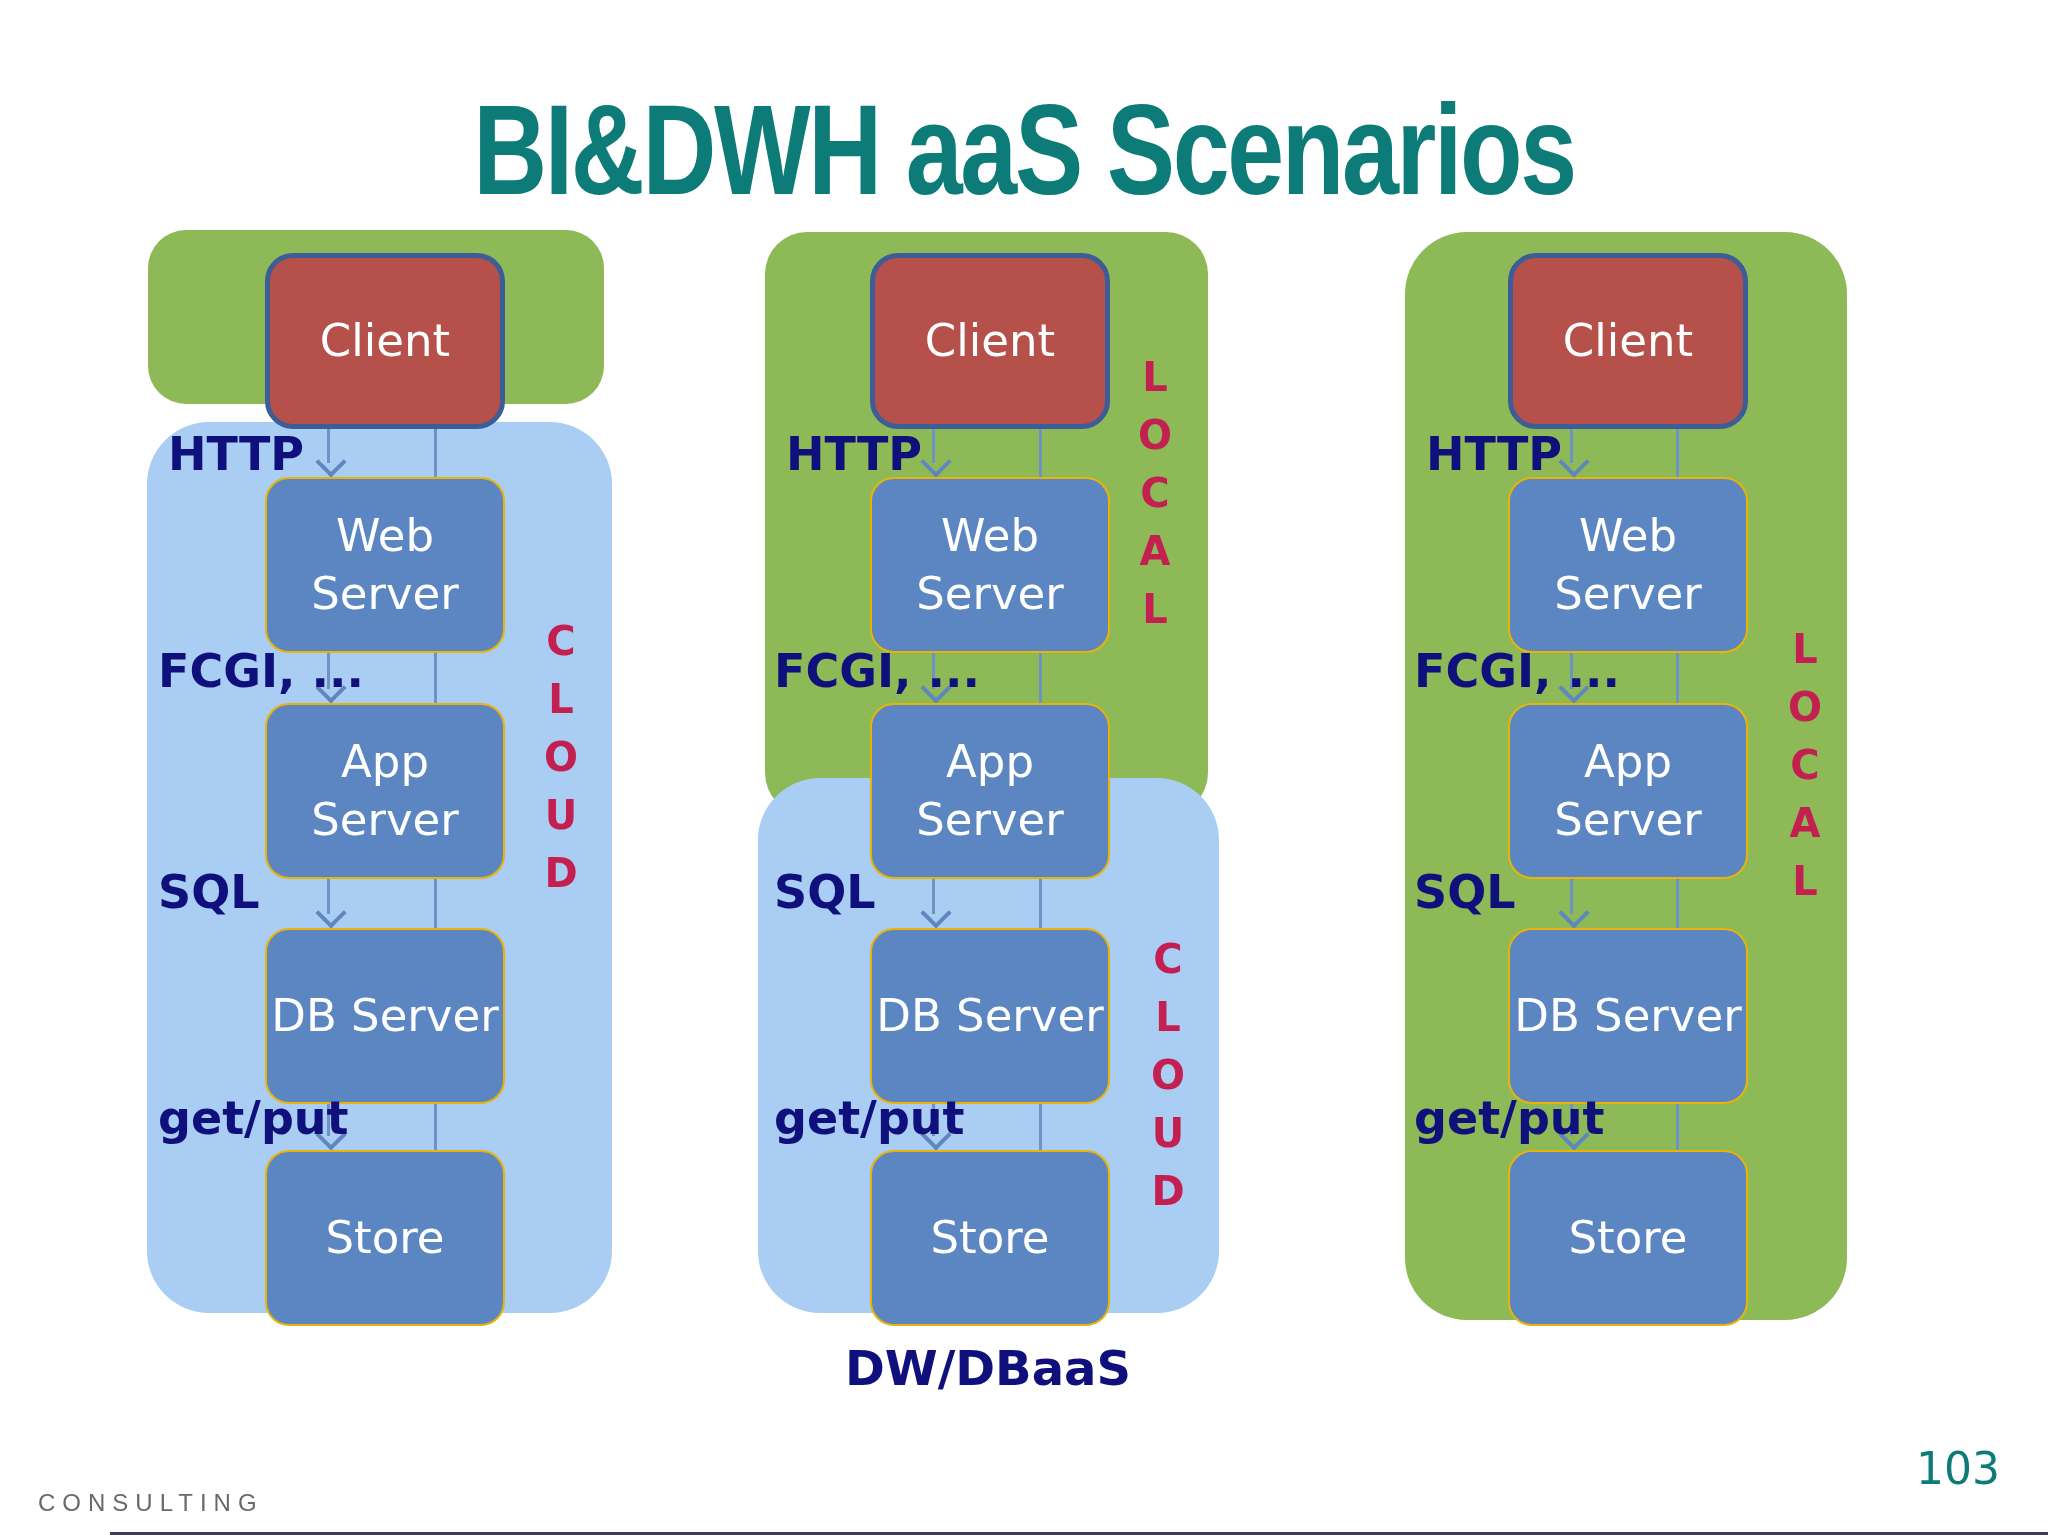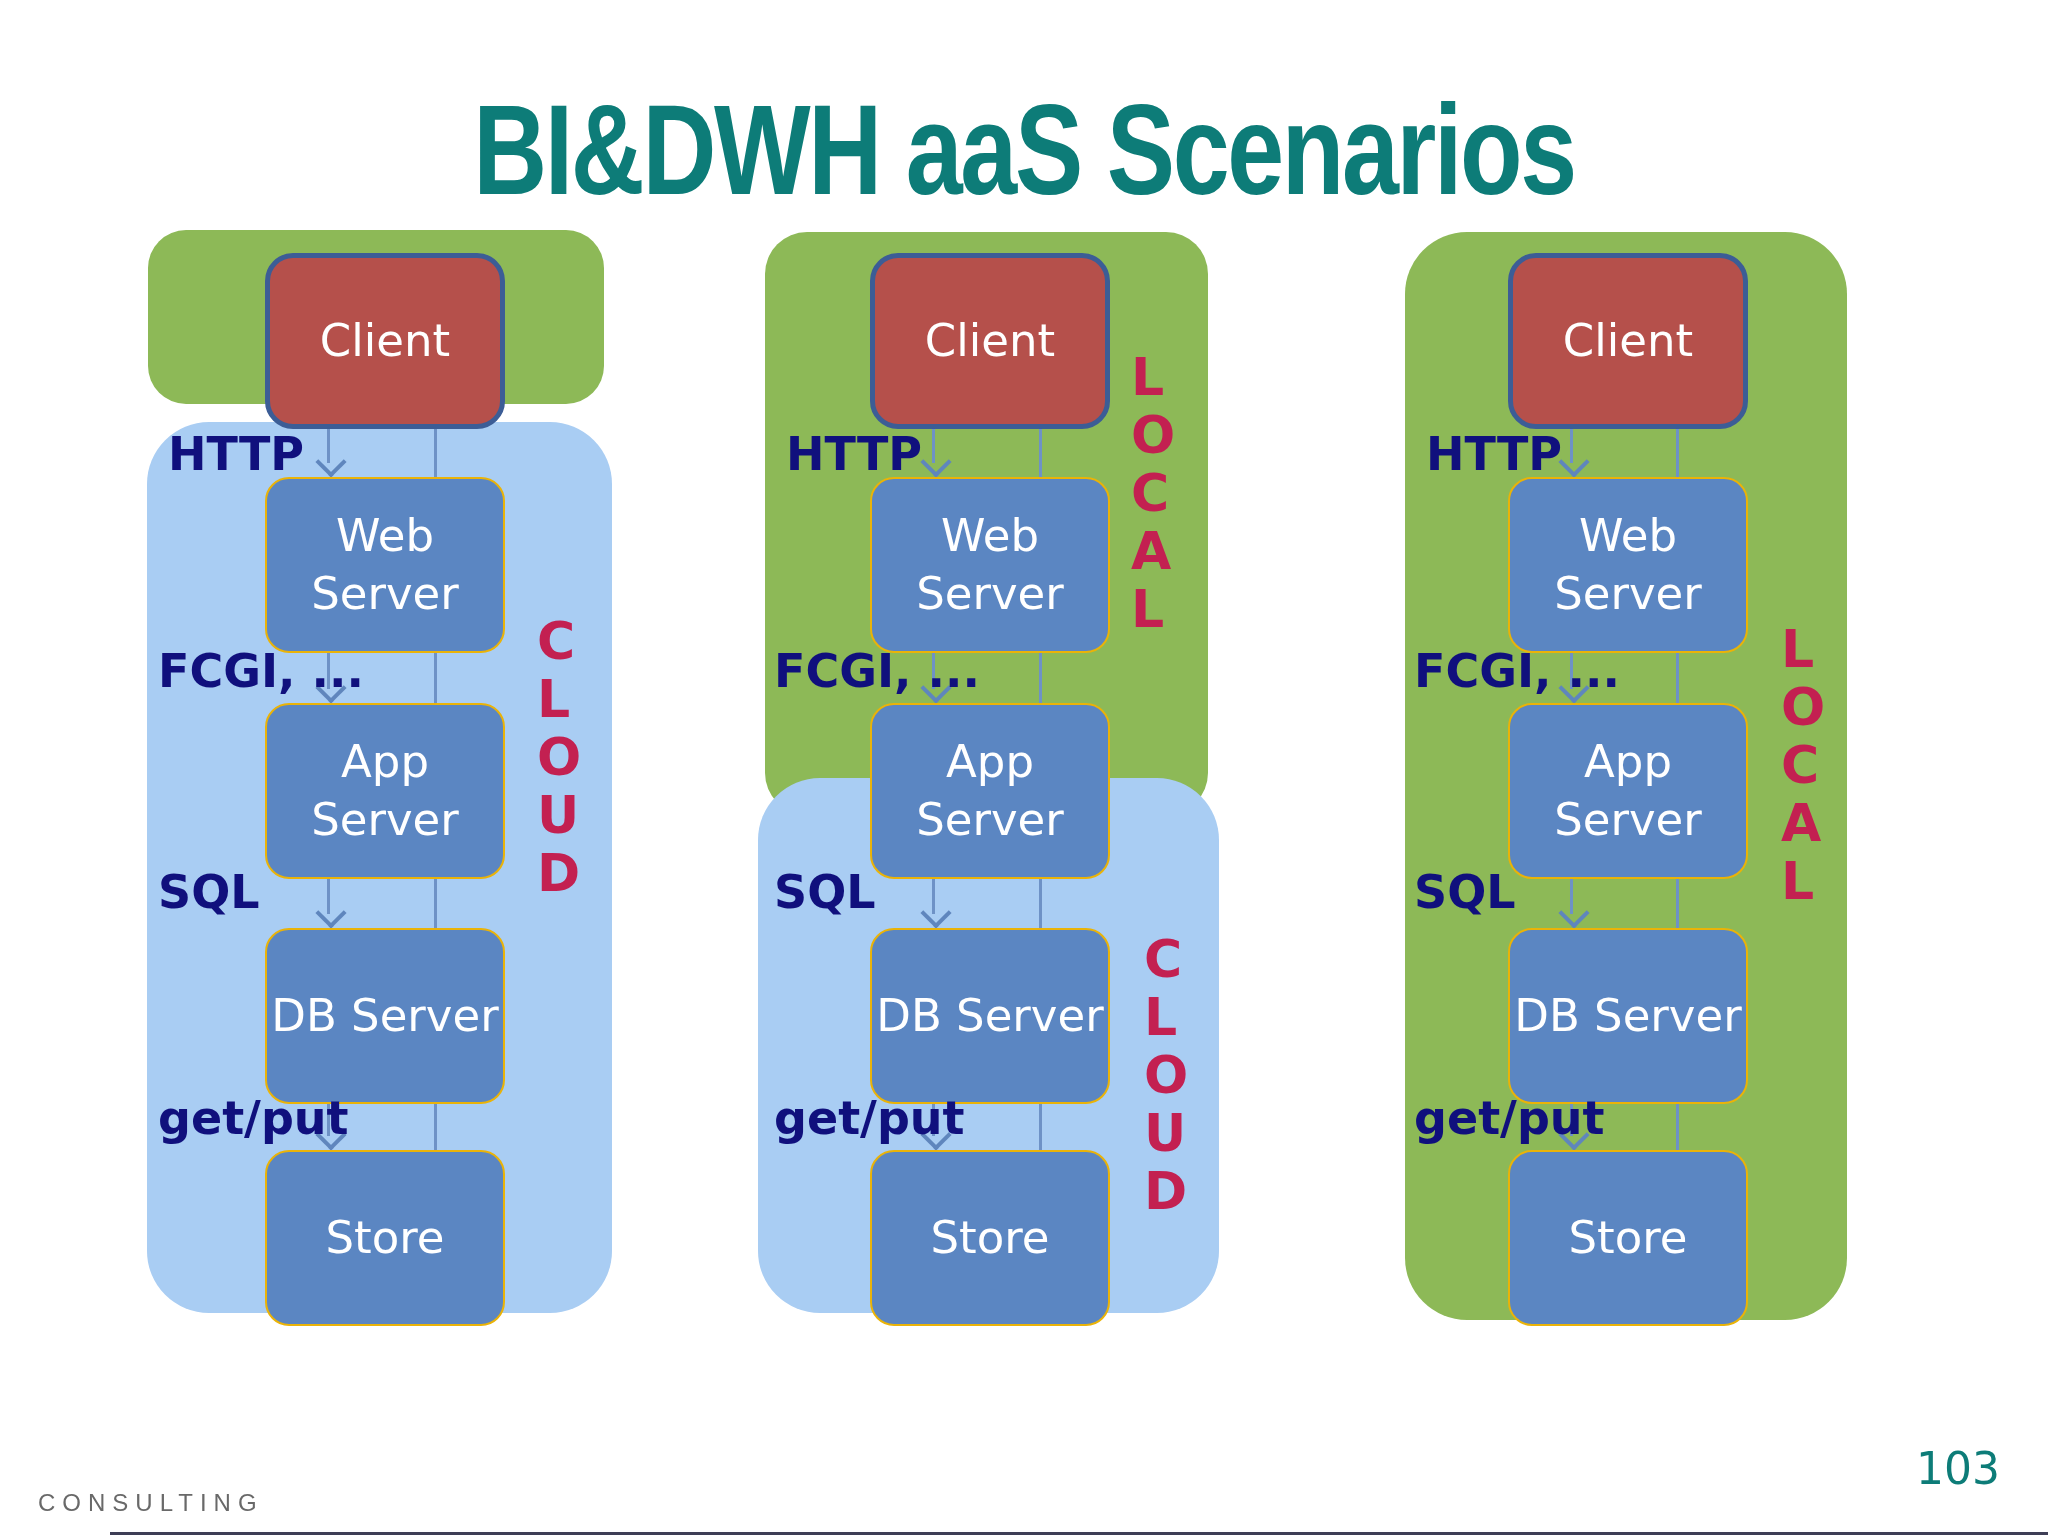--- a/index.html
+++ b/index.html
@@ -21,22 +21,22 @@
     display:flex; align-items:center; justify-content:center; text-align:center;
     color:#ffffff; font-size:45px; line-height:58px; border-radius:24px;
   }
   .node.srv { background:#5B86C2; border:2px solid #eab308; }
   .node.cli { background:#B5504B; border:5px solid #3C5D96; border-radius:28px; }
   .elabel {
     position:absolute; font-weight:bold; font-size:46px; line-height:52px;
     color:#10107D; white-space:nowrap;
   }
   .vword {
-    position:absolute; width:48px; word-break:break-all;
-    font-weight:bold; font-size:52px; line-height:58px; color:#C32051;
+    position:absolute; width:48px; text-align:center; word-break:break-all;
+    font-weight:bold; font-size:40px; line-height:58px; color:#C32051;
   }
   .cap {
     position:absolute; font-weight:bold; font-size:48px; color:#10107D;
     text-align:center; white-space:nowrap;
   }
   .aline { position:absolute; width:3px; background:#6E92C6; }
   .chevd {
     position:absolute; width:18px; height:18px;
     border-right:4px solid #5F86BD; border-bottom:4px solid #5F86BD;
     transform:rotate(45deg);
@@ -153,20 +153,21 @@
   </div>
   <div class="node srv" style="left:870px; top:1150px;">
     <span>Store</span>
   </div>
 
   <div class="elabel" style="left:786px; top:428px;">HTTP</div>
   <div class="elabel" style="left:774px; top:645px;">FCGI, ...</div>
   <div class="elabel" style="left:774px; top:866px;">SQL</div>
   <div class="elabel" style="left:774px; top:1092px;">get/put</div>
 
+  <div class="cap" style="left:788px; top:1340px; width:400px;">DW/DBaaS</div>
 
   <div class="zone green" style="left:1405px; top:232px; width:442px; height:1088px; border-radius:62px;"></div>
   <div class="vword" style="left:1781px; top:620px;">LOCAL</div>
 
   <div class="aline" style="left:1570px; top:389px; height:74px;"></div>
   <div class="chevd" style="left:1563px; top:451px;"></div>
   <div class="aline" style="left:1676px; top:405px; height:72px;"></div>
   <div class="chevu" style="left:1664px; top:387px;"></div>
 
   <div class="aline" style="left:1570px; top:613px; height:76px;"></div>

